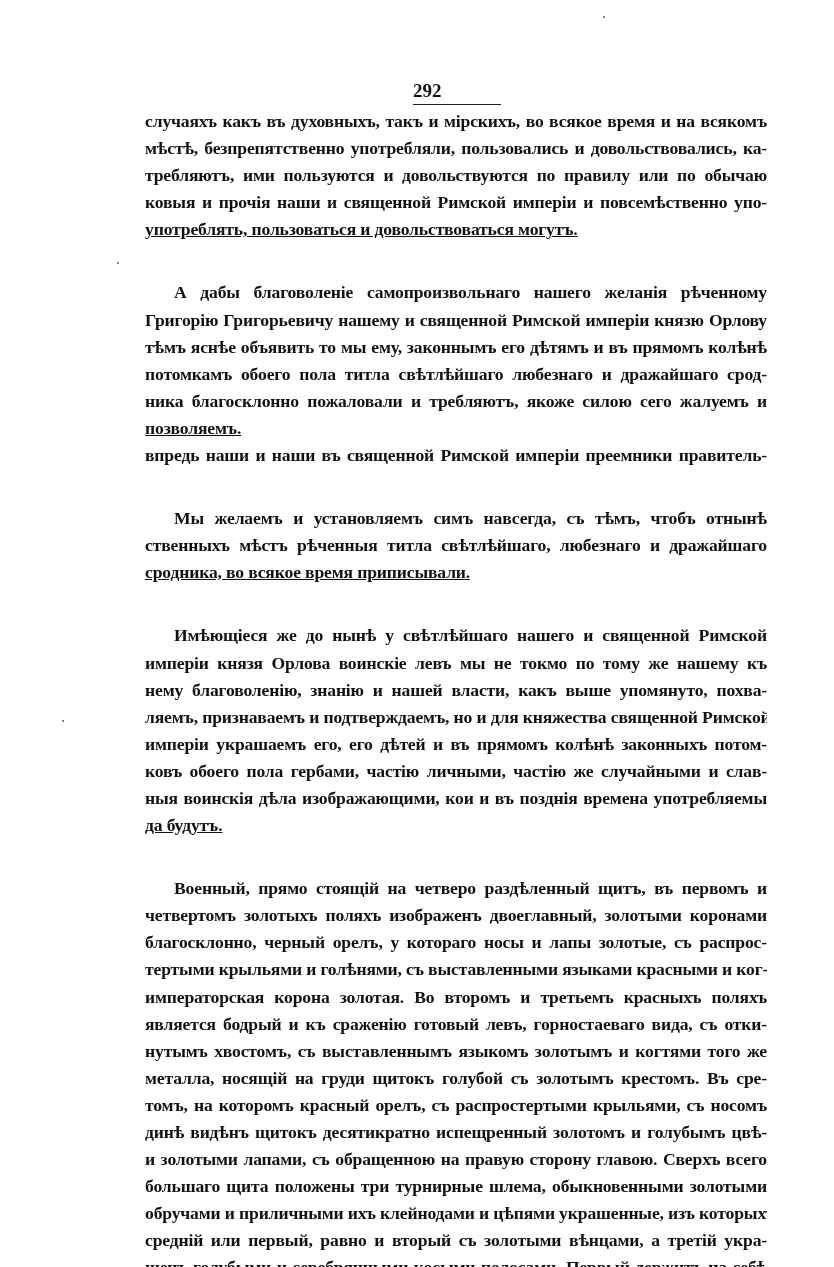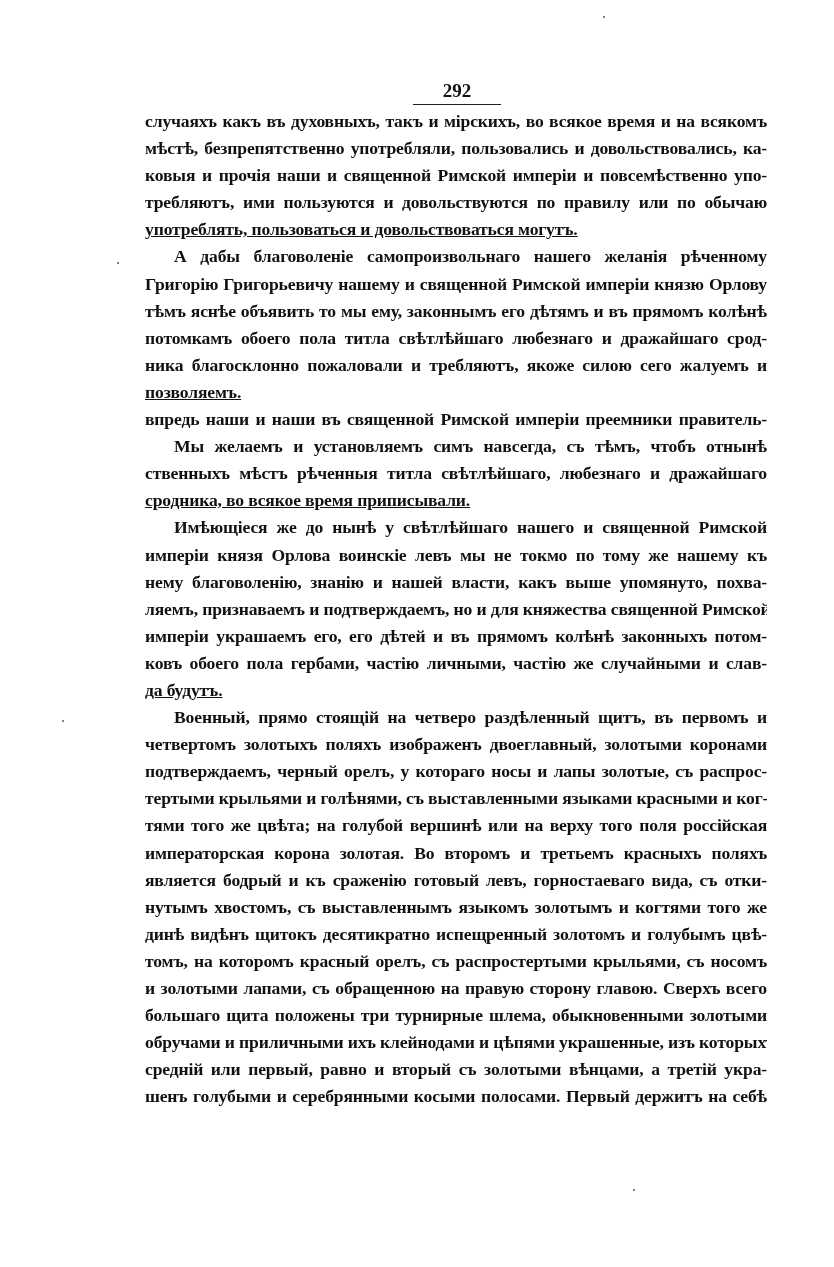--- a/index.html
+++ b/index.html
@@ -1,52 +1,52 @@
 <!DOCTYPE html>
 <html><head>
   <meta charset="utf-8">
   <style>
     html, body { margin: 0; padding: 0; background: #ffffff; }
     body { width: 834px; height: 1267px; position: relative; overflow: hidden; }
     .page { position: absolute; left: 0; top: 0; width: 834px; height: 1267px; background: #ffffff; }
     .page-number {
       position: absolute; left: 413px; width: 88px; top: 80px;
-      text-align: center; font-family: "Liberation Serif", serif;
+      font-family: "Liberation Serif", serif;
       font-weight: bold; font-size: 19px; color: #111;
     }
     .rule { position: absolute; left: 413px; width: 88px; top: 104px; height: 1px; background: #222; }
     .body-text {
       position: absolute; left: 145px; width: 622px; top: 108px;
       font-family: "Liberation Serif", serif; font-size: 17.6px; color: #111;
       font-weight: bold; letter-spacing: -0.15px;
     }
     .line {
       display: block; height: 27.1px; line-height: 27.1px;
       white-space: nowrap; text-align: justify; text-align-last: justify;
       overflow: hidden;
     }
     .line.last { text-align-last: left; text-decoration: underline; }
-    .line.indent { padding-left: 29px; }
+    .line.indent { padding-left: 29px; margin-top: 36px; }
     .para { display: block; }
     .speck { position: absolute; width: 2px; height: 2px; background: #555; border-radius: 1px; }
   </style>
 </head>
 <body>
 
 <div class="page">
   <div class="page-number">292</div>
   <div class="rule"></div>
 
   <div class="body-text">
 
     <div class="para">
       <span class="line">случаяхъ какъ въ духовныхъ, такъ и мірскихъ, во всякое время и на всякомъ</span>
       <span class="line">мѣстѣ, безпрепятственно употребляли, пользовались и довольствовались, ка-</span>
+      <span class="line">требляютъ, ими пользуются и довольствуются по правилу или по обычаю</span>
       <span class="line">ковыя и прочія наши и священной Римской имперіи и повсемѣственно упо-</span>
-      <span class="line">требляютъ, ими пользуются и довольствуются по правилу или по обычаю</span>
       <span class="line last">употреблять, пользоваться и довольствоваться могутъ.</span>
     </div>
 
     <div class="para">
       <span class="line indent">А дабы благоволеніе самопроизвольнаго нашего желанія рѣченному</span>
       <span class="line">Григорію Григорьевичу нашему и священной Римской имперіи князю Орлову</span>
       <span class="line">тѣмъ яснѣе объявить то мы ему, законнымъ его дѣтямъ и въ прямомъ колѣнѣ</span>
       <span class="line">потомкамъ обоего пола титла свѣтлѣйшаго любезнаго и дражайшаго срод-</span>
       <span class="line">ника благосклонно пожаловали и требляютъ, якоже силою сего жалуемъ и</span>
       <span class="line last">позволяемъ.</span>
@@ -59,34 +59,35 @@
       <span class="line last">сродника, во всякое время приписывали.</span>
     </div>
 
     <div class="para">
       <span class="line indent">Имѣющіеся же до нынѣ у свѣтлѣйшаго нашего и священной Римской</span>
       <span class="line">имперіи князя Орлова воинскіе левъ мы не токмо по тому же нашему къ</span>
       <span class="line">нему благоволенію, знанію и нашей власти, какъ выше упомянуто, похва-</span>
       <span class="line">ляемъ, признаваемъ и подтверждаемъ, но и для княжества священной Римской</span>
       <span class="line">имперіи украшаемъ его, его дѣтей и въ прямомъ колѣнѣ законныхъ потом-</span>
       <span class="line">ковъ обоего пола гербами, частію личными, частію же случайными и слав-</span>
+      <span class="line">ныя воинскія дѣла изображающими, кои и въ позднія времена употребляемы</span>
       <span class="line last">да будутъ.</span>
     </div>
 
     <div class="para">
       <span class="line indent">Военный, прямо стоящій на четверо раздѣленный щитъ, въ первомъ и</span>
       <span class="line">четвертомъ золотыхъ поляхъ изображенъ двоеглавный, золотыми коронами</span>
-      <span class="line">подтверждаемъ, черный орелъ, у котораго носы и лапы золотые, съ распрос-</span>
+      <span class="line">благосклонно, черный орелъ, у котораго носы и лапы золотые, съ распрос-</span>
       <span class="line">тертыми крыльями и голѣнями, съ выставленными языками красными и ког-</span>
-      <span class="line">тями того же цвѣта; на голубой вершинѣ или на верху того поля россійская</span>
       <span class="line">императорская корона золотая. Во второмъ и третьемъ красныхъ поляхъ</span>
       <span class="line">является бодрый и къ сраженію готовый левъ, горностаеваго вида, съ отки-</span>
       <span class="line">нутымъ хвостомъ, съ выставленнымъ языкомъ золотымъ и когтями того же</span>
+      <span class="line">металла, носящій на груди щитокъ голубой съ золотымъ крестомъ. Въ сре-</span>
+      <span class="line">томъ, на которомъ красный орелъ, съ распростертыми крыльями, съ носомъ</span>
       <span class="line">динѣ видѣнъ щитокъ десятикратно испещренный золотомъ и голубымъ цвѣ-</span>
-      <span class="line">томъ, на которомъ красный орелъ, съ распростертыми крыльями, съ носомъ</span>
       <span class="line">и золотыми лапами, съ обращенною на правую сторону главою. Сверхъ всего</span>
       <span class="line">большаго щита положены три турнирные шлема, обыкновенными золотыми</span>
       <span class="line">обручами и приличными ихъ клейнодами и цѣпями украшенные, изъ которыхъ</span>
       <span class="line">средній или первый, равно и вторый съ золотыми вѣнцами, а третій укра-</span>
       <span class="line">шенъ голубыми и серебрянными косыми полосами. Первый держитъ на себѣ</span>
     </div>
 
   </div>
 
   <div class="speck" style="left:603px; top:16px;"></div>

